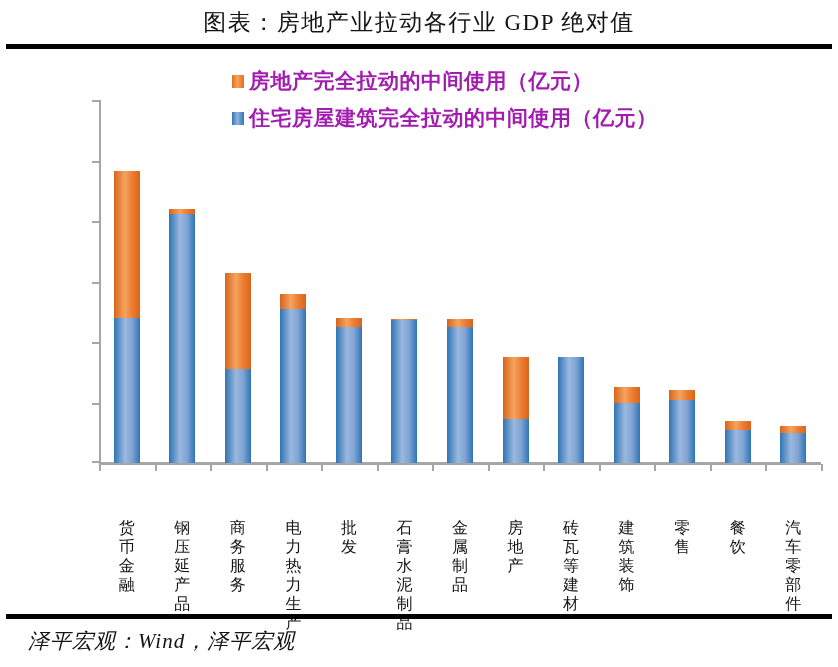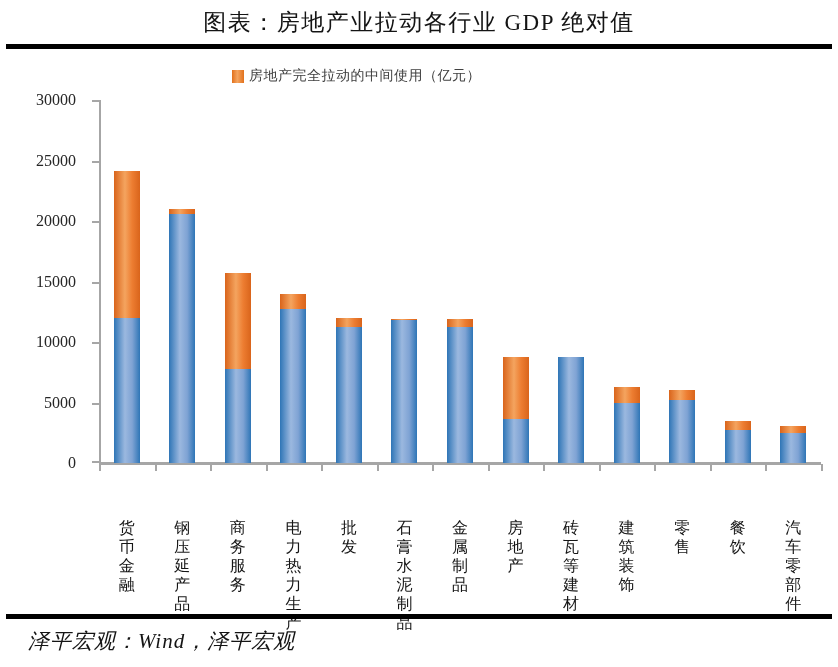--- a/index.html
+++ b/index.html
@@ -63,24 +63,24 @@
     flex: 0 0 auto;
   }
   .legend-swatch.orange {
     background: linear-gradient(to right, #E2711C 0%, #F4A45F 45%, #E2711C 100%);
   }
   .legend-swatch.blue {
     background: linear-gradient(to right, #2E75B6 0%, #93B3DC 45%, #2E75B6 100%);
   }
   .legend-label {
     font-family: "Liberation Serif", serif;
-    font-size: 14px;
-    font-weight: normal;
+    font-size: 21px;
+    font-weight: bold;
     letter-spacing: 0.5px;
-    color: #404040;
+    color: #a21caf;
   }
 
   
   .plot {
     position: absolute;
     left: 99px;
     top: 51px;           
     width: 722px;
     height: 363px;       
   }
@@ -213,31 +213,26 @@
 </div>
 <div class="rule-top"></div>
 
 <div class="chart-wrap">
 
   <div class="legend">
     <div class="legend-row">
       <span class="legend-swatch orange"></span>
       <span class="legend-label">房地产完全拉动的中间使用（亿元）</span>
     </div>
+    <div class="legend-row">
+      <span class="legend-swatch blue"></span>
+      <span class="legend-label">住宅房屋建筑完全拉动的中间使用（亿元）</span>
+    </div>
   </div>
 
-  <div class="ylabels">
-    <span style="top:0px">30000</span>
-    <span style="top:60.5px">25000</span>
-    <span style="top:121px">20000</span>
-    <span style="top:181.5px">15000</span>
-    <span style="top:242px">10000</span>
-    <span style="top:302.5px">5000</span>
-    <span style="top:363px">0</span>
-  </div>
 
   <div class="plot">
     <div class="y-axis-line"></div>
     <div class="x-axis-line"></div>
 
     <div class="ytick" style="top:0px"></div>
     <div class="ytick" style="top:60.5px"></div>
     <div class="ytick" style="top:121px"></div>
     <div class="ytick" style="top:181.5px"></div>
     <div class="ytick" style="top:242px"></div>

